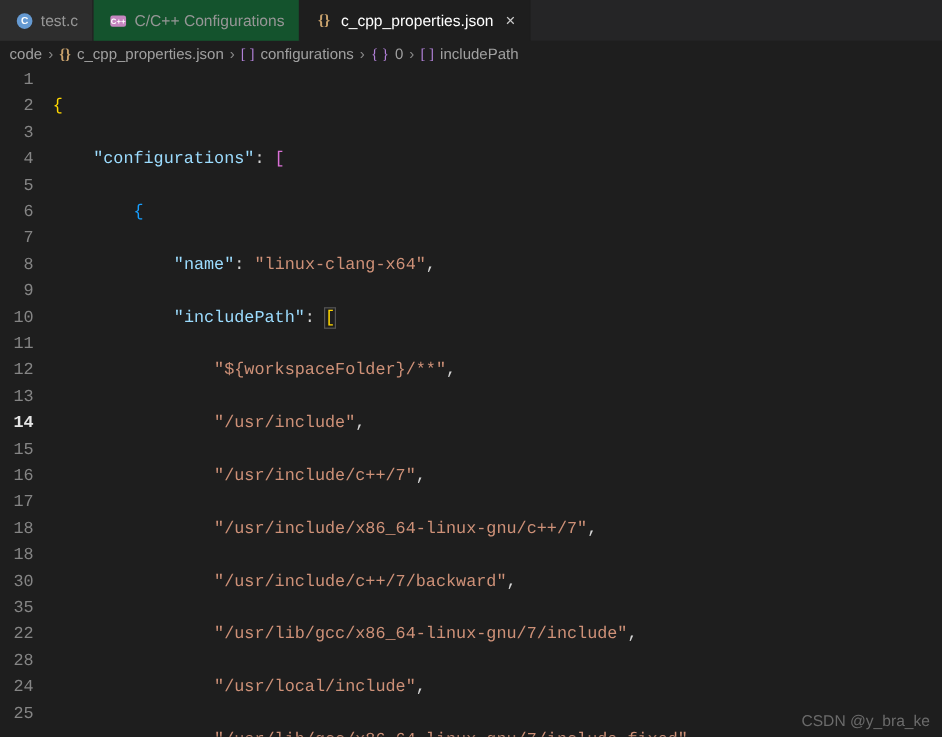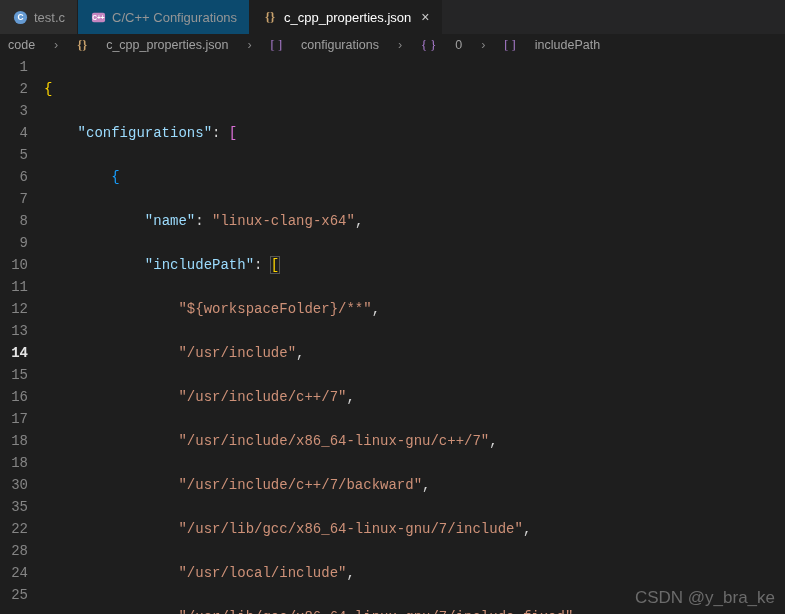--- a/index.html
+++ b/index.html
@@ -23,34 +23,34 @@
     display: flex;
     align-items: center;
     padding: 0 12px;
     color: #969696;
     font-size: 13px;
     gap: 6px;
     cursor: pointer;
     border-right: 1px solid #1e1e1e;
   }
   .tab.inactive1 { background: #2d2d2d; }
-  .tab.inactive2 { background: #0c4a6e; }
+  .tab.inactive2 { background: #14532d; }
   .tab.active {
     background: #1e1e1e;
     color: #fff;
   }
   .tab .icon { width: 16px; height: 16px; display: flex; align-items:center; justify-content:center;}
   .tab .close { color: #ccc; font-size: 14px; padding-left:4px;}
   .breadcrumbs {
     display: flex;
     align-items: center;
     padding: 4px 8px;
     color: #a0a0a0;
     font-size: 12.5px;
-    gap: 16px;
+    gap: 2px;
     height: 22px;
     border-bottom: 0px;
   }
   .breadcrumbs .sep { color: #888; padding: 0 3px; }
   .breadcrumbs .crumb-icon { display:inline-flex; align-items:center; margin-right:3px;}
   .editor {
     display: flex;
     font-family: Consolas, "Courier New", monospace;
     font-size: 14px;
     line-height: 22px;
@@ -76,21 +76,21 @@
   .br2{ color: #da70d6; }   
   .br3{ color: #179fff; }   
   .k  { color: #9cdcfe; }   
   .s  { color: #ce9178; }
   .hl-brace { border:1px solid #555; margin:-1px; padding:0;}
   .watermark {
     position: absolute;
     right: 10px;
     bottom: 6px;
     color: #6b6b6b;
-    font-size: 17px;
+    font-size: 13px;
     font-family: "Segoe UI", sans-serif;
   }
 </style>
 </head>
 <body>
 
 <div class="tabs">
   <div class="tab inactive1">
     <span class="icon">
       <svg width="15" height="15" viewBox="0 0 16 16">

